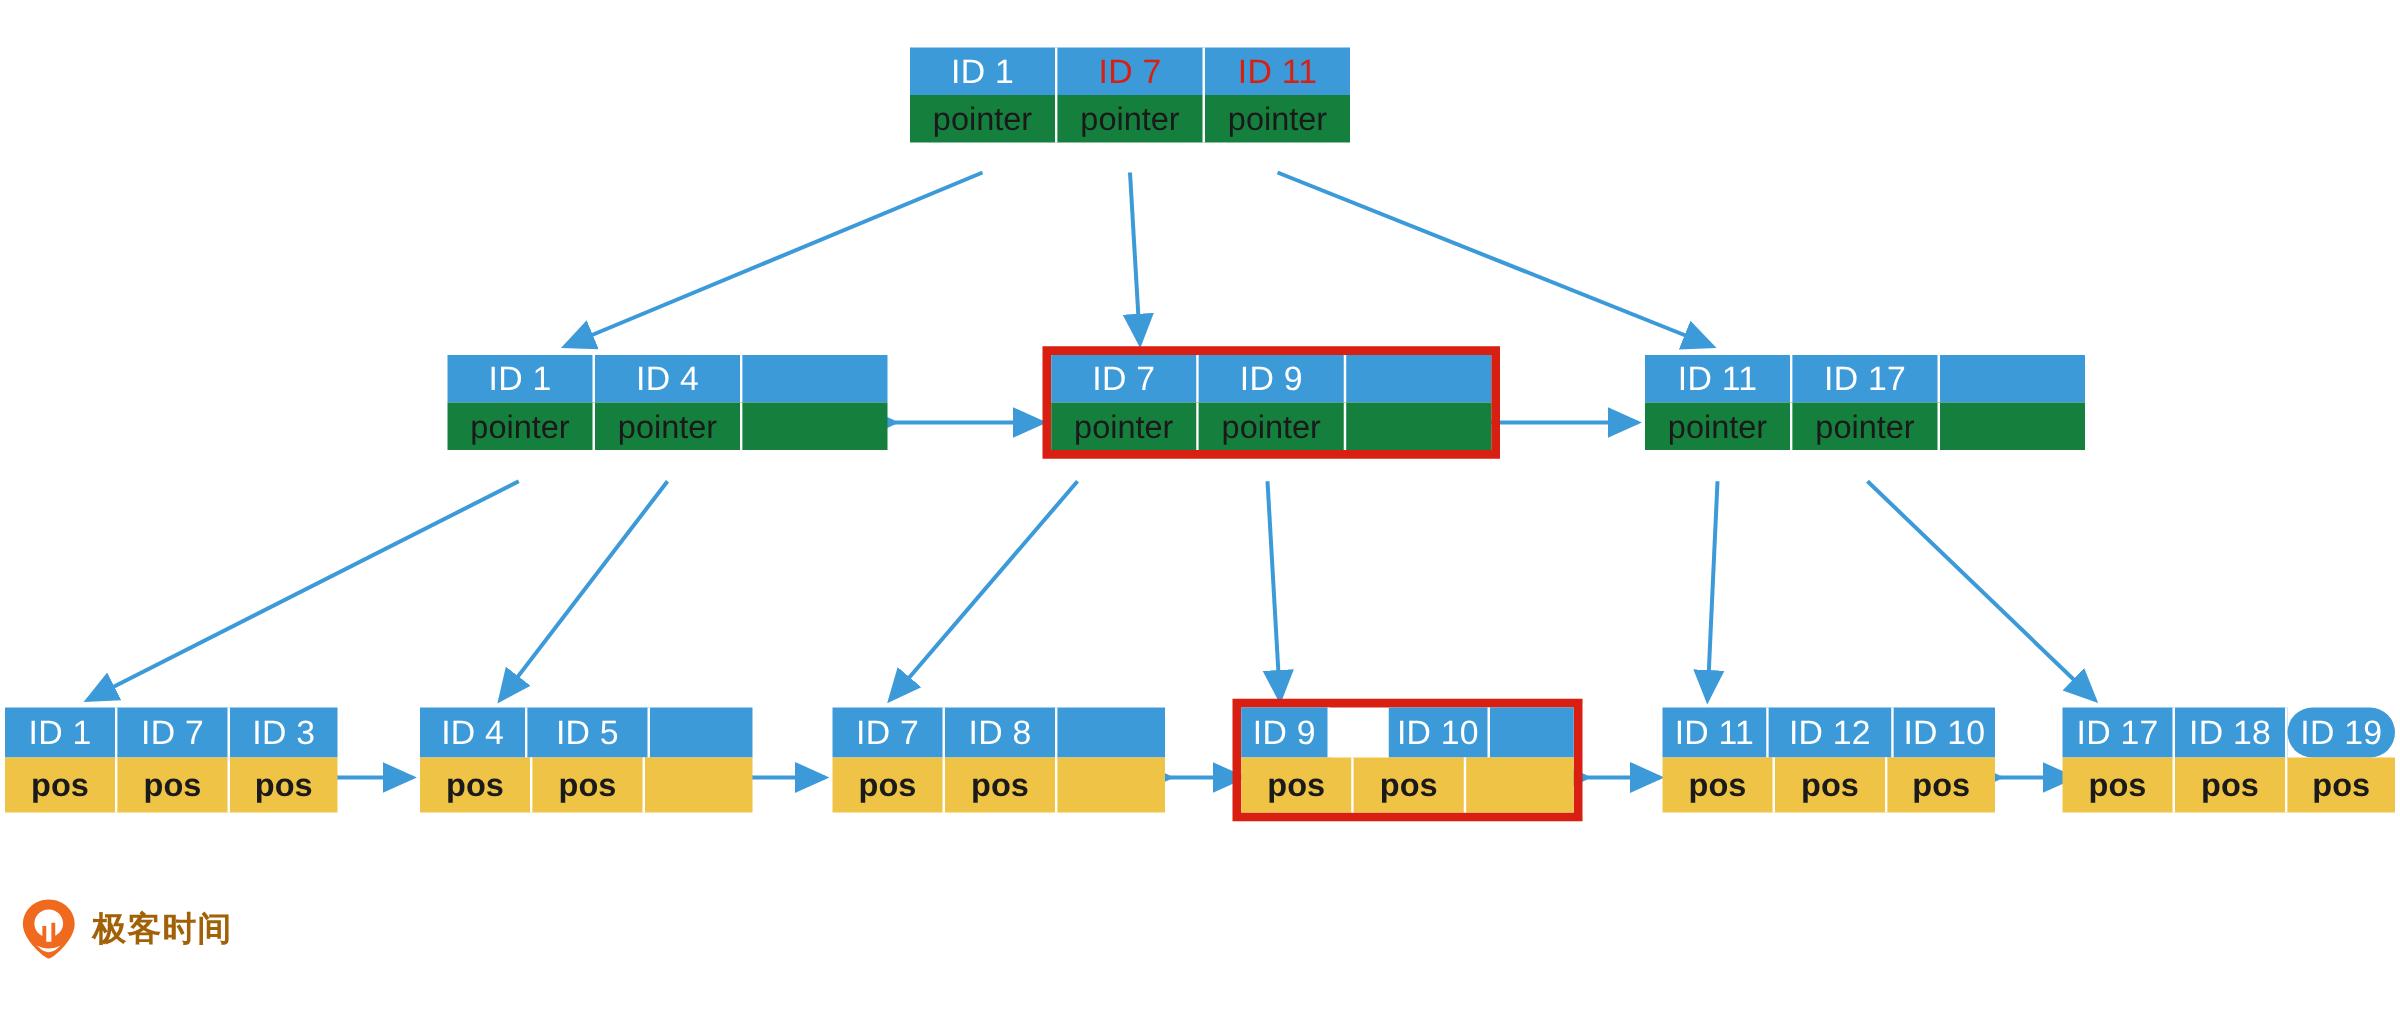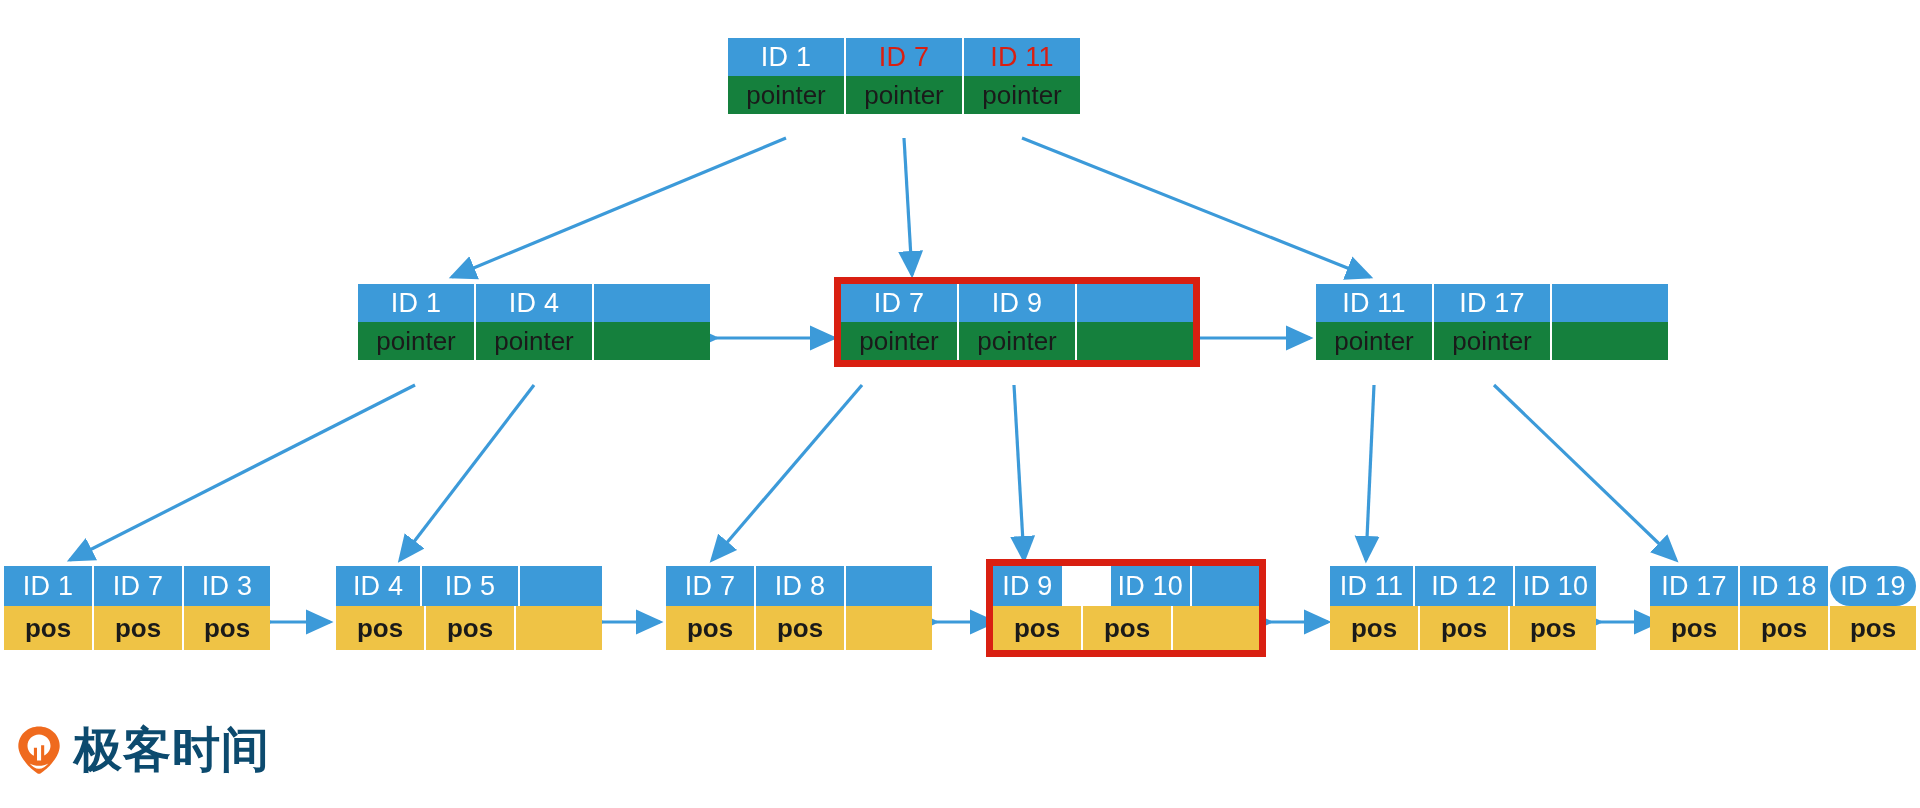--- a/index.html
+++ b/index.html
@@ -90,22 +90,22 @@
     display: flex;
     align-items: center;
     gap: 12px;
   }
   #logo-mark {
     width: 46px;
     height: 50px;
     position: relative;
   }
   #logo-text {
-    font-size: 48px;
-    color: #0c4a6e;
+    font-size: 27px;
+    color: #a16207;
     font-weight: bold;
     letter-spacing: 1px;
     font-family: "DejaVu Sans", sans-serif;
   }
 </style>
 </head>
 <body>
 
 <div id="stage">
 

